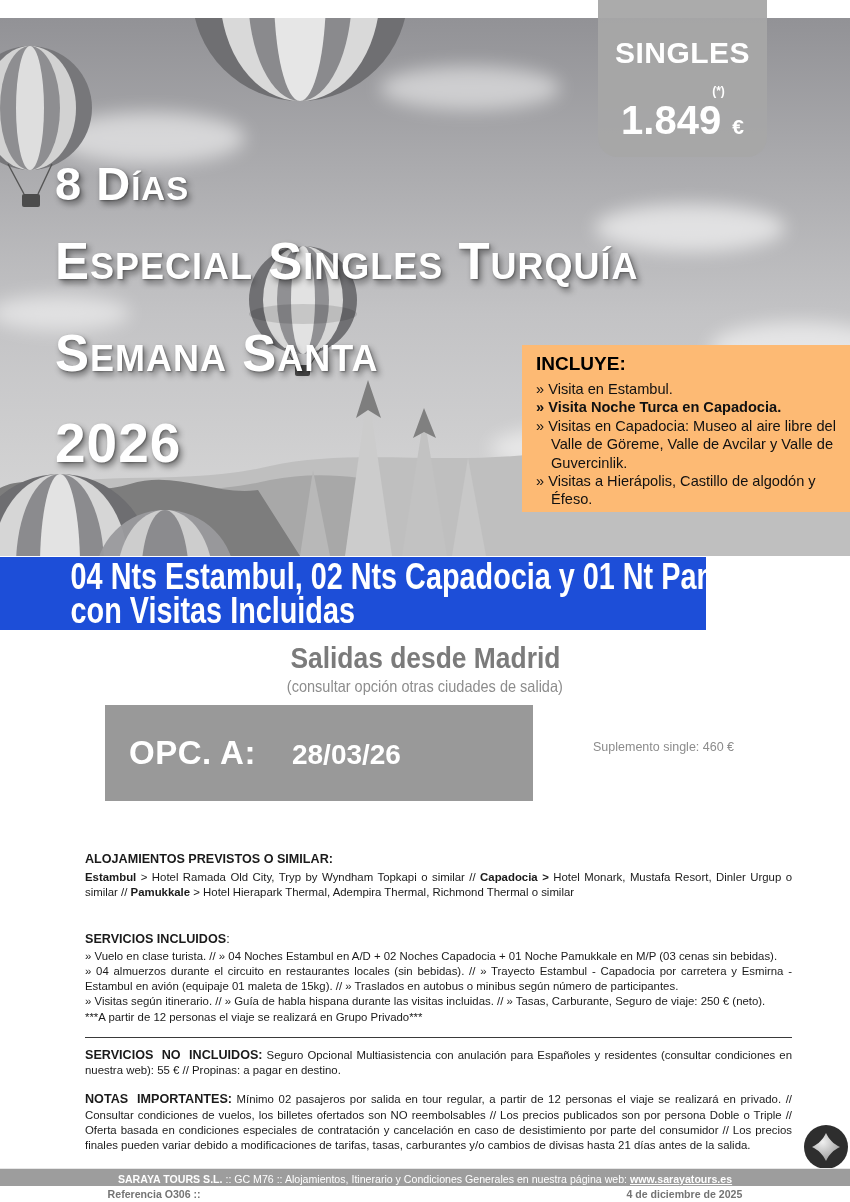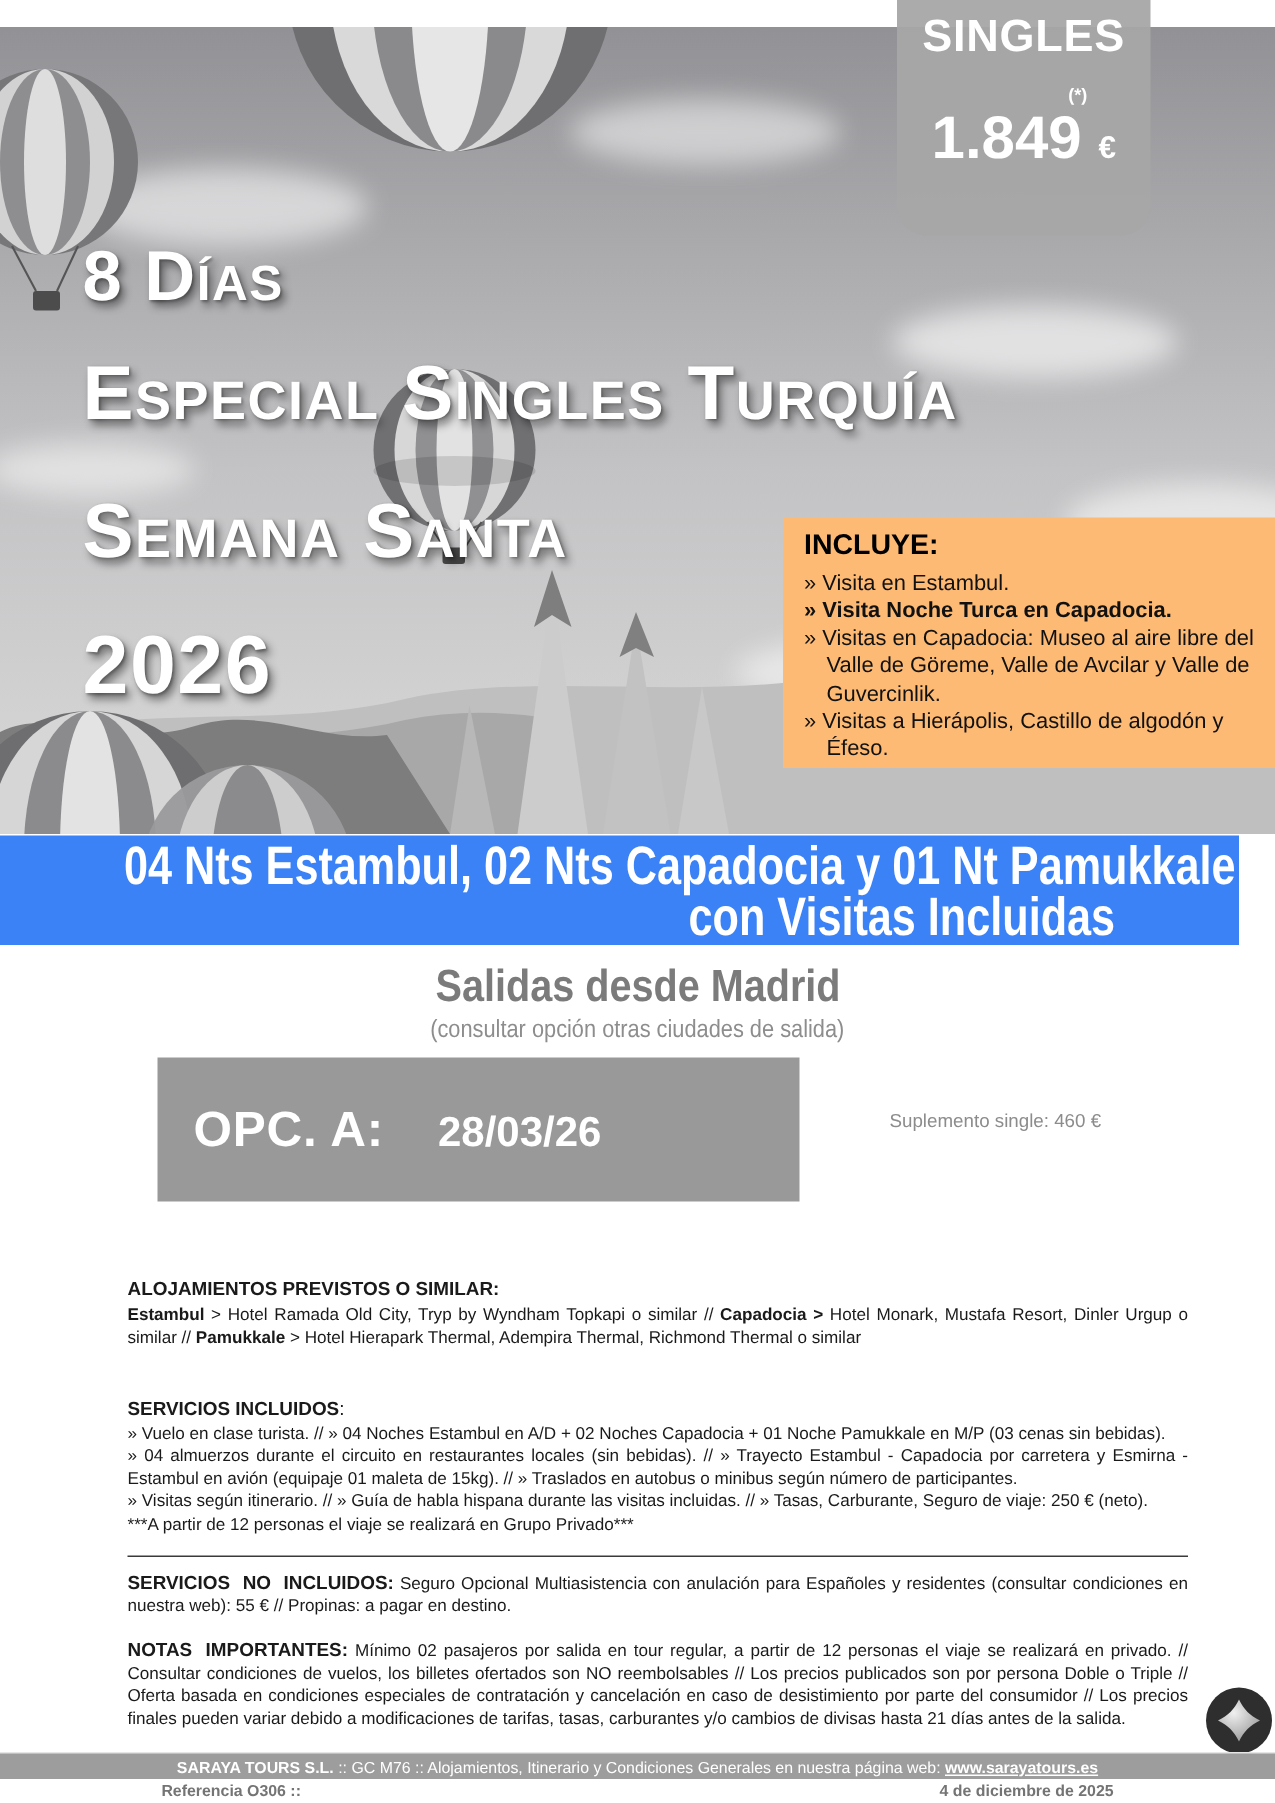--- a/index.html
+++ b/index.html
@@ -13,21 +13,21 @@
   .logo-box{
     position:absolute;top:0;left:55px;width:255px;height:117px;
     background:rgba(138,138,141,.93);display:flex;flex-direction:column;align-items:center;
   }
   .brand-name{color:#fff;font-weight:700;font-size:26px;letter-spacing:1.5px;margin-top:2px;}
   .singles-badge{
     position:absolute;top:0;left:598px;width:169px;height:157px;
     background:rgba(166,166,166,.95);border-radius:0 0 20px 20px;
     display:flex;flex-direction:column;align-items:center;color:#fff;
   }
-  .singles-label{font-weight:700;font-size:30px;margin-top:8px;letter-spacing:.5px;}
+  .singles-label{font-weight:700;font-size:30px;margin-top:36px;letter-spacing:.5px;}
   .singles-asterisk{font-weight:700;font-size:12px;margin:14px 0 0 72px;}
   .singles-price{font-weight:700;font-size:40px;line-height:1;margin-top:2px;}
   .singles-price .cur{font-size:21px;font-weight:700;}
   .hero-title{
     position:absolute;left:55px;color:#fff;font-weight:700;font-variant:small-caps;
     letter-spacing:1px;line-height:1;white-space:nowrap;
     text-shadow:3px 4px 6px rgba(0,0,0,.45), 1px 1px 2px rgba(0,0,0,.35);
   }
   .t-duration{top:160px;font-size:47px;}
   .t-line1{top:236px;font-size:51px;}
@@ -36,22 +36,22 @@
   .incluye-box{
     position:absolute;top:345px;left:522px;width:328px;height:167px;
     background:#fdba74;box-sizing:border-box;padding:8px 10px 6px 14px;
   }
   .incluye-heading{font-weight:700;font-size:19px;margin:0 0 5px 0;color:#000;}
   .incluye-list{margin:0;padding:0;list-style:none;font-size:14.6px;line-height:1.26;color:#111;}
   .incluye-list li{padding-left:15px;text-indent:-15px;}
   .incluye-list li.b{font-weight:700;}
   
   .nights-banner{
-    position:absolute;top:557px;left:0;width:826px;height:73px;background:#3b82f6;
-    color:#fff;text-align:right;padding-top:3px;box-sizing:border-box;
+    position:absolute;top:557px;left:0;width:706px;height:73px;background:#1d4ed8;
+    color:#fff;text-align:left;padding-top:3px;box-sizing:border-box;
   }
   .nights-banner .line{font-weight:700;font-size:36px;line-height:34px;white-space:nowrap;
     display:block;transform:scaleX(.80);transform-origin:50% 50%;}
   
   .salidas-title{
     position:absolute;top:641px;left:0;width:850px;text-align:center;color:#7b7b7b;
     font-weight:700;font-size:30px;}
   .salidas-title span,.salidas-sub span{display:inline-block;transform:scaleX(.88);transform-origin:50% 50%;white-space:nowrap;}
   .salidas-sub{position:absolute;top:677px;left:0;width:850px;text-align:center;color:#8d8d8d;font-size:16.5px;}
   

